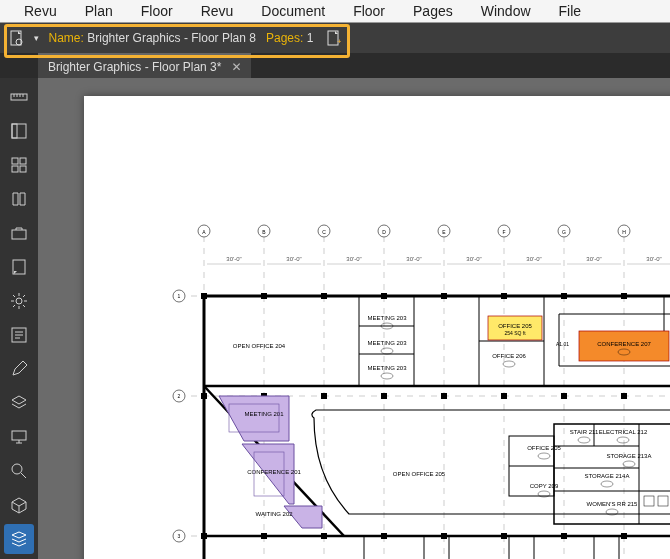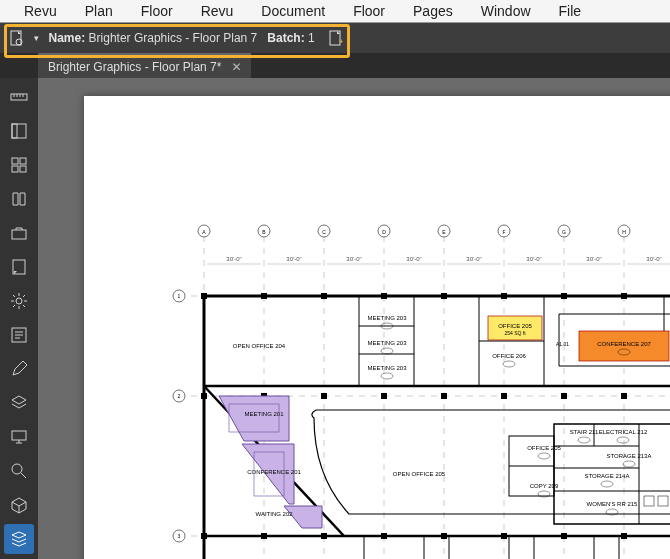--- a/index.html
+++ b/index.html
@@ -2,21 +2,21 @@
 <html><head>
 <meta charset="utf-8">
 <style>
   html,body{margin:0;padding:0;width:670px;height:559px;background:#333;font-family:"Segoe UI",Arial,sans-serif;font-size:12px;color:#fff;overflow:hidden}
   .menubar{height:22px;background:#f5f5f5;color:#222;display:flex;align-items:center;padding:0 10px;border-bottom:1px solid #999}
   .menubar .mi{padding:12px 14px;line-height:22px;cursor:default;font-size:14px}
   .infobar{height:30px;background:#3d3d3d;display:flex;align-items:center;padding:0 6px;position:relative}
   .ib-btn{width:20px;height:20px;display:flex;align-items:center;justify-content:center;margin-right:4px;border:1px solid transparent;border-radius:2px}
   .chev{margin-left:2px;margin-right:10px;color:#ddd;font-size:9px}
   .info-label{color:#ddd;font-size:12px}
-  .info-label b{color:#e5e5e5;font-weight:700}
+  .info-label b{color:#eab308;font-weight:400}
   .highlight-box{position:absolute;left:4px;top:1px;height:28px;width:340px;border:3px solid #f4b233;border-radius:3px;pointer-events:none}
   .tabbar{height:26px;background:#2b2b2b;display:flex;align-items:flex-end;padding-left:38px}
   .tab{height:24px;background:#444;color:#ddd;display:flex;align-items:center;padding:0 10px;font-size:12px;border-top:2px solid #666}
   .tab .x{margin-left:10px;color:#bbb;font-size:12px}
   .main{position:absolute;left:0;top:78px;right:0;bottom:0;display:flex}
   .sidebar{width:38px;background:#333;display:flex;flex-direction:column;align-items:center;padding-top:2px}
   .sb-ic{width:30px;height:30px;margin:2px 0;display:flex;align-items:center;justify-content:center;color:#cfcfcf;border-radius:3px}
   .sb-ic.active{background:#2f6fb3}
   .canvas-wrap{flex:1;background:#6b6b6b;position:relative;overflow:hidden}
   .page{position:absolute;left:46px;top:18px;width:720px;height:560px;background:#fff;box-shadow:0 0 8px rgba(0,0,0,.4)}
@@ -45,35 +45,35 @@
   <div class="highlight-box"></div>
   <div class="ib-btn">
     <svg width="14" height="16" viewBox="0 0 14 16">
         <rect x="1" y="1" width="10" height="14" fill="none" stroke="#ddd"></rect>
         <path d="M8 1l3 3h-3z" fill="#ddd"></path>
         <circle cx="9" cy="12" r="3" fill="none" stroke="#ddd"></circle>
       </svg>
   </div>
   <span class="chev">▾</span>
   <span class="info-label">
-    <b>Name:</b> <span>Brighter Graphics - Floor Plan 7</span>
-    &nbsp;&nbsp;<b>Batch:</b> <span>1</span>
+    <b>Name:</b> <span>Brighter Graphics - Floor Plan 8</span>
+    &nbsp;&nbsp;<b>Pages:</b> <span>1</span>
   </span>
   <div class="ib-btn" style="margin-left:10px">
     <svg width="14" height="16" viewBox="0 0 14 16">
         <rect x="1" y="1" width="10" height="14" fill="none" stroke="#ddd"></rect>
         <path d="M8 1l3 3h-3z" fill="#ddd"></path>
         <text x="10" y="14" font-size="8" fill="#f4b233">+</text>
       </svg>
   </div>
 </div>
 
 <div class="tabbar">
   <div class="tab">
-    <span>Brighter Graphics - Floor Plan 7*</span>
+    <span>Brighter Graphics - Floor Plan 3*</span>
     <span class="x">✕</span>
   </div>
 </div>
 
 <div class="main">
   <div class="sidebar">
     <div class="sb-ic">
         <svg width="18" height="18" viewBox="0 0 18 18">
           <rect x="1" y="6" width="16" height="6" fill="none" stroke="#cfcfcf"></rect>
           <path d="M4 6v3M7 6v3M10 6v3M13 6v3" stroke="#cfcfcf"></path>

